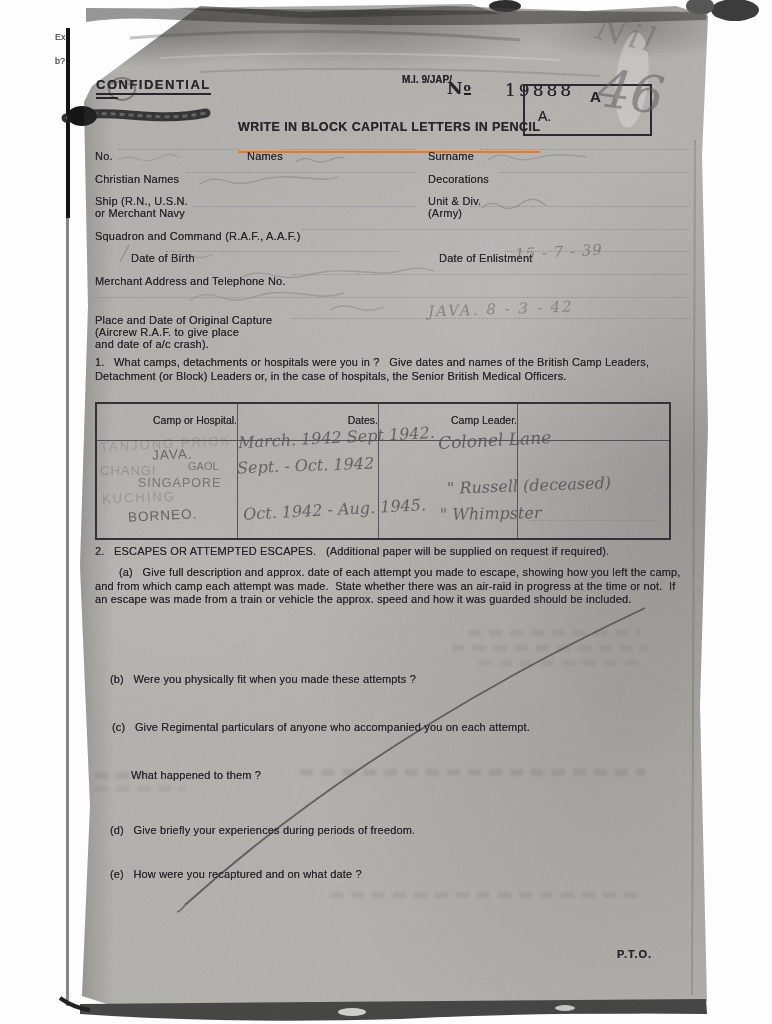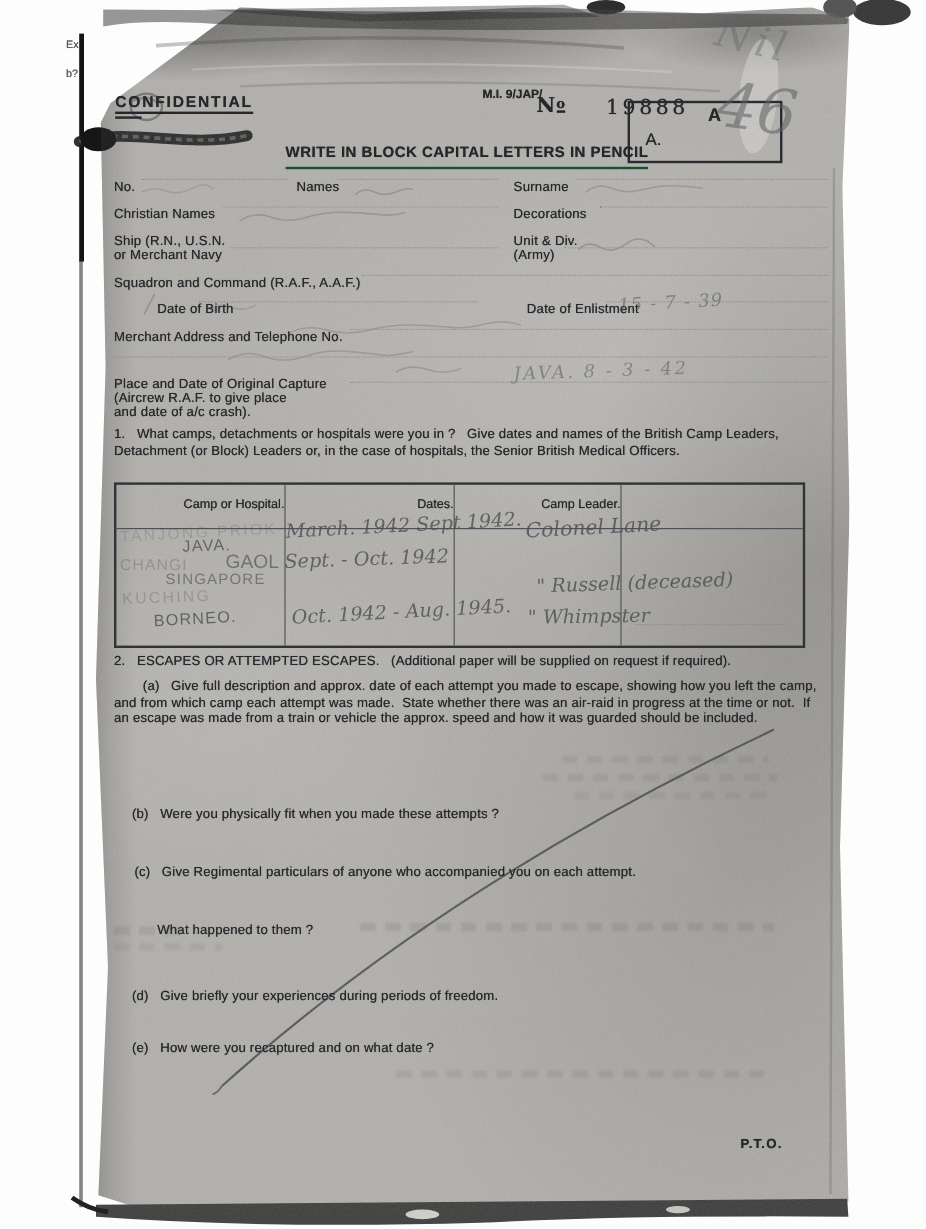--- a/index.html
+++ b/index.html
@@ -123,21 +123,21 @@
   <span class="print bold" style="left:402px;top:74px;font-size:10px;">M.I. 9/JAP/</span>
   <span class="print bold" style="left:447px;top:78px;font-size:17px;font-family:'DejaVu Serif',serif;"><span>N</span><span class="no-o">o</span></span>
   <span class="print" style="left:505px;top:80px;font-size:17px;font-family:'DejaVu Serif',serif;letter-spacing:3px;">19888</span>
 
   <div style="position:absolute;left:523px;top:84px;width:125px;height:48px;border:2px solid #2a2a30;"></div>
   <span class="print bold" style="left:590px;top:88px;font-size:15px;">A</span>
   <span class="print" style="left:538px;top:108px;font-size:14px;">A.</span>
   <span class="hw" style="left:598px;top:62px;font-size:52px;color:rgba(92,92,96,.55);transform:rotate(8deg);">46</span>
   <span class="hw" style="left:596px;top:14px;font-size:34px;letter-spacing:4px;color:rgba(100,100,104,.42);transform:rotate(14deg);">Nil</span>
 
-  <span class="print bold" style="left:238px;top:120px;font-size:12.5px;letter-spacing:.4px;border-bottom:2px solid #14532d;padding-bottom:5px;">WRITE IN BLOCK CAPITAL LETTERS IN PENCIL</span>
+  <span class="print bold" style="left:238px;top:120px;font-size:12.5px;letter-spacing:.4px;border-bottom:2px solid #f97316;padding-bottom:17px;">WRITE IN BLOCK CAPITAL LETTERS IN PENCIL</span>
 
   <span class="print lbl" style="left:95px;top:150px;">No.</span>
   <div class="dl" style="left:118px;top:149px;width:122px;"></div>
   <span class="print lbl" style="left:247px;top:150px;">Names</span>
   <div class="dl" style="left:282px;top:149px;width:133px;"></div>
   <span class="print lbl" style="left:428px;top:150px;">Surname</span>
   <div class="dl" style="left:480px;top:149px;width:210px;"></div>
 
   <span class="print lbl" style="left:95px;top:173px;">Christian Names</span>
   <div class="dl" style="left:186px;top:172px;width:229px;"></div>
@@ -179,21 +179,21 @@
     <div class="thead"></div>
     <span class="th" style="left:0;top:10px;width:140px;">Camp or Hospital.</span>
     <span class="th" style="left:140px;top:10px;width:141px;">Dates.</span>
     <span class="th" style="left:281px;top:10px;width:139px;">Camp Leader.</span>
     <div class="dl" style="left:432px;top:116px;width:125px;"></div>
   </div>
 
   <span class="hwc" style="left:100px;top:436px;font-size:13px;opacity:.22;letter-spacing:2px;transform:rotate(-3deg);">TANJONG PRIOK</span>
   <span class="hwc" style="left:152px;top:447px;font-size:13.5px;opacity:.75;letter-spacing:1px;transform:rotate(-2deg);">JAVA.</span>
   <span class="hwc" style="left:100px;top:463px;font-size:13px;opacity:.30;letter-spacing:1px;">CHANGI</span>
-  <span class="hwc" style="left:188px;top:460px;font-size:16px;opacity:.62;">GAOL</span>
+  <span class="hwc" style="left:188px;top:460px;font-size:11px;opacity:.62;">GAOL</span>
   <span class="hwc" style="left:138px;top:476px;font-size:12.5px;opacity:.6;letter-spacing:1px;">SINGAPORE</span>
   <span class="hwc" style="left:102px;top:490px;font-size:13px;opacity:.28;letter-spacing:2px;transform:rotate(-2deg);">KUCHING</span>
   <span class="hwc" style="left:128px;top:508px;font-size:13.5px;opacity:.78;letter-spacing:1px;transform:rotate(-3deg);">BORNEO.</span>
 
   <span class="hw" style="left:238px;top:428px;font-size:16px;opacity:.8;transform:rotate(-3deg);">March. 1942  Sept 1942.</span>
   <span class="hw" style="left:237px;top:456px;font-size:16px;opacity:.8;transform:rotate(-2deg);">Sept. - Oct. 1942</span>
   <span class="hw" style="left:243px;top:500px;font-size:16px;opacity:.8;transform:rotate(-3deg);">Oct. 1942 - Aug. 1945.</span>
 
   <span class="hw" style="left:438px;top:430px;font-size:17px;opacity:.82;transform:rotate(-3deg);">Colonel Lane</span>
   <span class="hw" style="left:447px;top:476px;font-size:16px;opacity:.82;transform:rotate(-2deg);">" Russell (deceased)</span>

